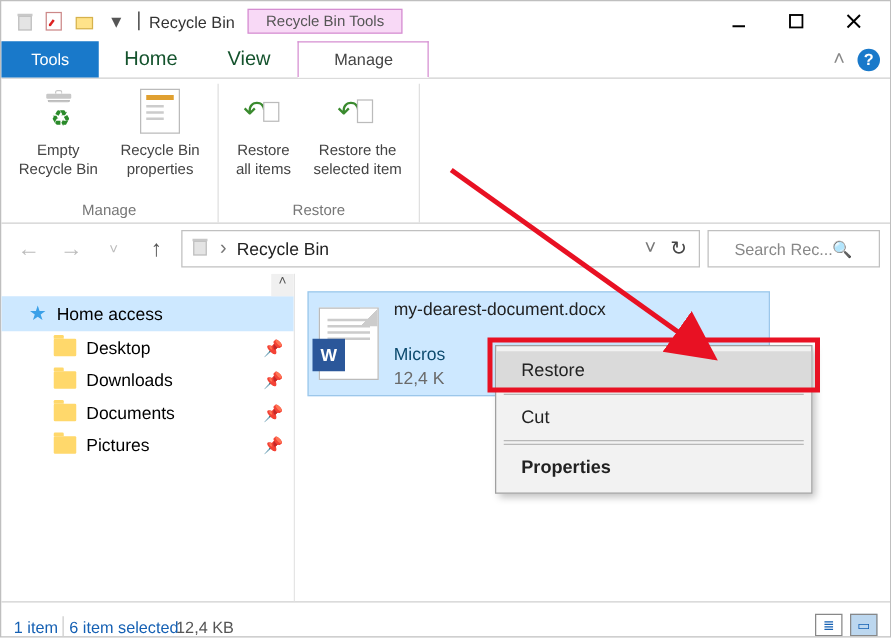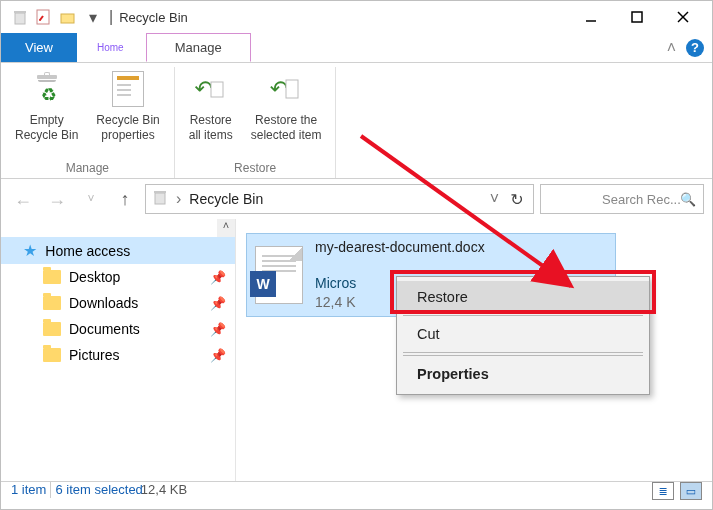--- a/index.html
+++ b/index.html
@@ -9,38 +9,38 @@
   .titlebar { height: 32px; display: flex; align-items: center; padding: 0 6px 0 10px; }
   .qat-icon { width: 18px; height: 18px; margin-right: 6px; display:flex; align-items:center; justify-content:center; }
   .title-sep { margin: 0 6px; color: #555; }
   .title-text { font-size: 13px; color: #333; }
   .tools-tab { margin-left: 10px; padding: 2px 14px; border: 1px solid #d58ed1; background: #f8d9f6; font-size: 12px; color: #555; }
   .win-controls { margin-left: auto; display: flex; }
   .win-btn { width: 46px; height: 30px; display:flex; align-items:center; justify-content:center; font-size: 14px; color:#000; }
 
   .menubar { height: 30px; display: flex; align-items: stretch; border-bottom: 1px solid #d0d0d0; }
   .file-tab { background: #1979ca; color: #fff; padding: 0 24px; display:flex; align-items:center; font-size: 13px; }
-  .menu-tab { padding: 0 20px; display:flex; align-items:center; font-size: 10px; color:#8b5cf6; }
+  .menu-tab { padding: 0 20px; display:flex; align-items:center; font-size: 16px; color:#14532d; }
   .manage-tab { border: 1px solid #d58ed1; border-bottom-color:#fff; color:#444; padding:0 28px; display:flex;align-items:center; font-size:13px; margin-left:2px; background:#fff;}
   .menubar-right { margin-left:auto; display:flex; align-items:center; padding-right:8px; gap:10px;}
   .help-circle { width:18px; height:18px; border-radius:50%; background:#1979ca; color:#fff; font-size:13px; font-weight:bold; display:flex; align-items:center; justify-content:center;}
 
   .ribbon { height: 116px; border-bottom: 1px solid #d0d0d0; display:flex; padding-top:4px;}
   .ribbon-group { display:flex; flex-direction:column; align-items:center; border-right:1px solid #e0e0e0; padding: 0 8px 2px 8px;}
   .ribbon-buttons { display:flex; gap:6px; flex:1; }
   .ribbon-btn { display:flex; flex-direction:column; align-items:center; justify-content:flex-start; padding:2px 6px; font-size:12px; color:#444; text-align:center; line-height:1.25; cursor:default;}
   .ribbon-btn .icon-big { width:40px; height:40px; margin-bottom:4px; display:flex; align-items:center; justify-content:center; }
   .group-label { font-size: 12px; color:#777; padding:2px 0 1px 0;}
 
   .navbar { height: 40px; display:flex; align-items:center; padding: 0 8px; gap:6px; }
   .nav-arrow { width:28px; height:28px; display:flex; align-items:center; justify-content:center; color:#bbb; font-size:18px;}
   .nav-arrow.enabled { color:#555; }
   .address-box { flex:1; height:30px; border:1px solid #c0c0c0; display:flex; align-items:center; padding:0 6px; gap:8px;}
   .refresh { width:20px; text-align:center; color:#444; font-size:16px; }
-  .search-box { width:164px; height:30px; border:1px solid #c0c0c0; display:flex; align-items:center; padding:0 6px; color:#888; font-size:13px; justify-content:flex-end;}
+  .search-box { width:138px; height:30px; border:1px solid #c0c0c0; display:flex; align-items:center; padding:0 6px; color:#888; font-size:13px; justify-content:center;}
 
   .body { display:flex; height: calc(100% - 32px - 30px - 116px - 40px - 28px); }
   .nav-pane { width: 235px; border-right:1px solid #e5e5e5; overflow:hidden; position:relative;}
   .scroll-up { position:absolute; top:0; right:0; width:18px; height:18px; background:#f0f0f0; text-align:center; font-size:11px; color:#555;}
   .quick-access { background:#cde8ff; padding:4px 8px 4px 22px; font-size:14px; display:flex; align-items:center; gap:8px; margin-top:18px;}
   .nav-item { padding:5px 8px 5px 42px; font-size:14px; display:flex; align-items:center; justify-content:space-between;}
   .nav-item .left { display:flex; align-items:center; gap:8px; }
   .pin { color:#9a9a9a; font-size:13px; }
   .folder-ico { width:18px; height:14px; background:#ffd86b; border-radius:1px; position:relative;}
   .folder-ico::before { content:""; position:absolute; top:-3px; left:0; width:8px; height:3px; background:#ffd86b; border-radius:1px 1px 0 0;}
@@ -58,21 +58,21 @@
   .file-size { color:#6a6a6a;}
 
   .context-menu { position:absolute; left:395px; top:275px; width:254px; background:#f2f2f2; border:1px solid #a0a0a0; box-shadow:3px 3px 6px rgba(0,0,0,0.25); padding:4px 0;}
   .ctx-item { padding:8px 20px; font-size:14.5px; color:#222; }
   .ctx-item.highlight { background:#dadada; }
   .ctx-sep { height:1px; background:#b8b8b8; margin:2px 6px;}
   .ctx-item.bold { font-weight:bold; }
   .red-box { position:absolute; border:4px solid #e81123; left:389px; top:269px; width:266px; height:44px; pointer-events:none;}
   .red-arrow { position:absolute; pointer-events:none; }
 
-  .statusbar { height:28px; border-top:1px solid #d0d0d0; display:flex; align-items:flex-start; padding:0 10px; font-size:13px; color:#1560b3; gap:4px;}
+  .statusbar { height:28px; border-top:1px solid #d0d0d0; display:flex; align-items:flex-end; padding:0 10px; font-size:13px; color:#1560b3; gap:4px;}
   .status-sep { width:1px; height:16px; background:#ccc; }
   .view-icons { margin-left:auto; display:flex; gap:6px;}
   .view-icon { width:22px; height:18px; border:1px solid #888; display:flex; align-items:center; justify-content:center; font-size:11px;}
   .view-icon.active{ background:#bcd7ef; }
 
   .bin-icon { width:26px; height:28px; position:relative; }
   .bin-icon .lid { position:absolute; top:0; left:3px; right:3px; height:4px; background:#c8c8c8; border-radius:1px;}
   .bin-icon .handle { position:absolute; top:-3px; left:10px; width:6px; height:3px; border:1px solid #c8c8c8; border-bottom:none; border-radius:2px 2px 0 0;}
   .bin-icon .body { position:absolute; top:5px; left:4px; right:4px; bottom:0; background:#e4e4e4; border:1px solid #bcbcbc; border-radius:0 0 3px 3px;}
   .recycle-swirl { color:#2a8a2a; font-size:18px; }
@@ -101,20 +101,21 @@
         </svg>
     </span>
     <span class="qat-icon">
       <svg width="16" height="16">
           <rect x="1" y="5" width="13" height="9" fill="#ffe38a" stroke="#d6b24c"></rect>
         </svg>
     </span>
     <span class="title-sep">▾</span>
     <span class="title-sep">|</span>
     <span class="title-text">Recycle Bin</span>
+    <span class="tools-tab">Recycle Bin Tools</span>
     <div class="win-controls">
       <div class="win-btn">
         <svg width="12" height="12">
             <line x1="1" y1="10" x2="11" y2="10" stroke="#000" stroke-width="1.5"></line>
           </svg>
       </div>
       <div class="win-btn">
         <svg width="12" height="12">
             <rect x="1" y="1" width="10" height="10" fill="none" stroke="#000" stroke-width="1.5"></rect>
           </svg>
@@ -122,22 +123,23 @@
       <div class="win-btn">
         <svg width="12" height="12">
             <line x1="1" y1="1" x2="11" y2="11" stroke="#000" stroke-width="1.5"></line>
             <line x1="11" y1="1" x2="1" y2="11" stroke="#000" stroke-width="1.5"></line>
           </svg>
       </div>
     </div>
   </div>
 
   <div class="menubar">
-    <div class="file-tab">View</div>
+    <div class="file-tab">Tools</div>
     <div class="menu-tab">Home</div>
+    <div class="menu-tab">View</div>
     <div class="manage-tab">Manage</div>
     <div class="menubar-right">
       <span style="color:#888;">˄</span>
       <span class="help-circle">?</span>
     </div>
   </div>
 
   <div class="ribbon">
     <div class="ribbon-group">
       <div class="ribbon-buttons">

